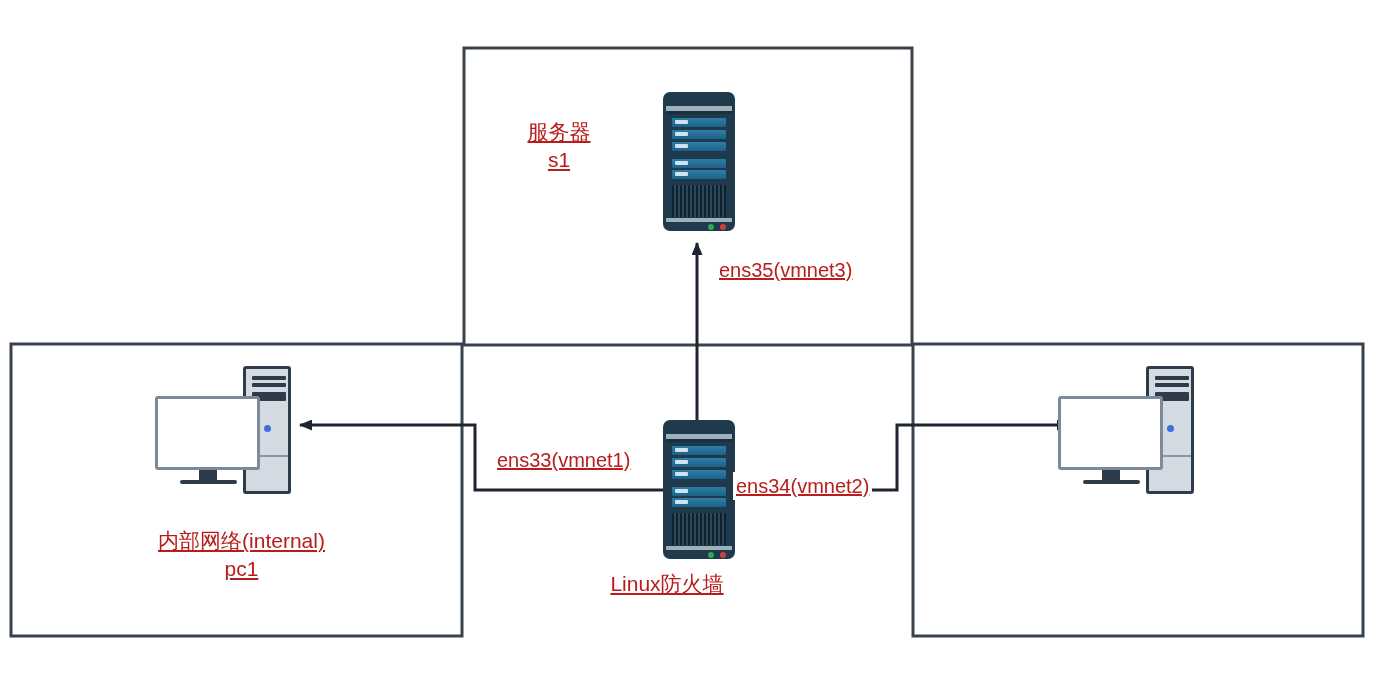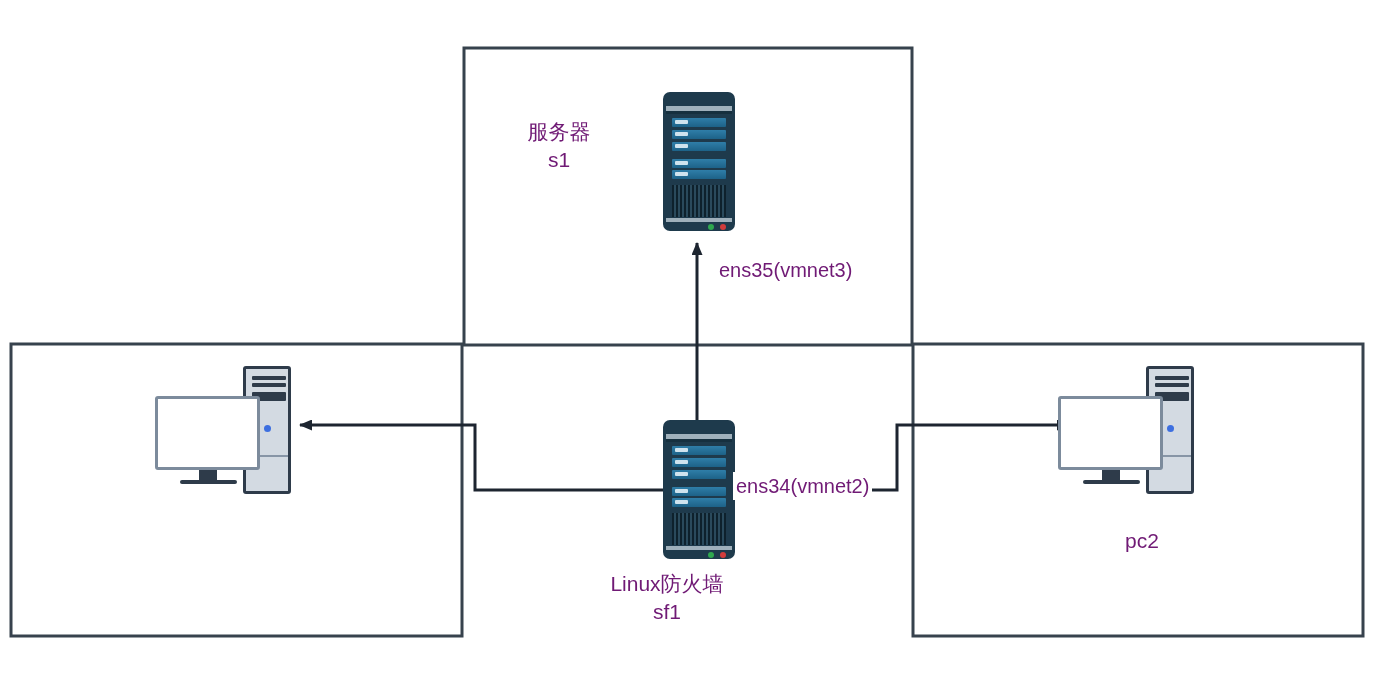--- a/index.html
+++ b/index.html
@@ -11,21 +11,22 @@
     overflow:hidden;
     position:relative;
   }
   #stage{position:absolute;left:0;top:0;width:1376px;height:700px;}
   #svg-layer{position:absolute;left:0;top:0;width:1376px;height:700px;}
 
   .zone-label,.node-label,.link-label{
     position:absolute;
     white-space:nowrap;
     line-height:1.32;
-    color:#701a75;
+    color:#b91c1c;
+    text-decoration:underline;
   }
   .zone-label{font-size:21px;text-align:center;}
   .node-label{font-size:21px;text-align:center;}
   .link-label{
     font-size:20px;
     background:#ffffff;
     padding:1px 3px;
   }
   .lbl-line{display:block;}
 
@@ -206,26 +207,29 @@
     <div class="base"></div>
   </div>
 
   <div class="node-label" style="left:499px;top:118px;width:120px;">
     <span class="lbl-line">服务器</span>
     <span class="lbl-line">s1</span>
   </div>
 
   <div class="node-label" style="left:558px;top:570px;width:218px;">
     <span class="lbl-line">Linux防火墙</span>
-    <span class="lbl-line">sf1</span>
-  </div>
-
+  </div>
+
+  <div class="zone-label" style="left:109px;top:527px;width:265px;">
+    <span class="lbl-line">内部网络(internal)</span>
+    <span class="lbl-line">pc1</span>
+  </div>
 
   <div class="zone-label" style="left:1003px;top:527px;width:278px;">
-    <span class="lbl-line">pc2</span>
   </div>
 
   <div class="link-label" style="left:716px;top:256px;text-align:center;">ens35(vmnet3)</div>
 
+  <div class="link-label" style="left:494px;top:446px;">ens33(vmnet1)</div>
 
   <div class="link-label" style="left:733px;top:472px;">ens34(vmnet2)</div>
 
 </div>
 
 </body></html>

